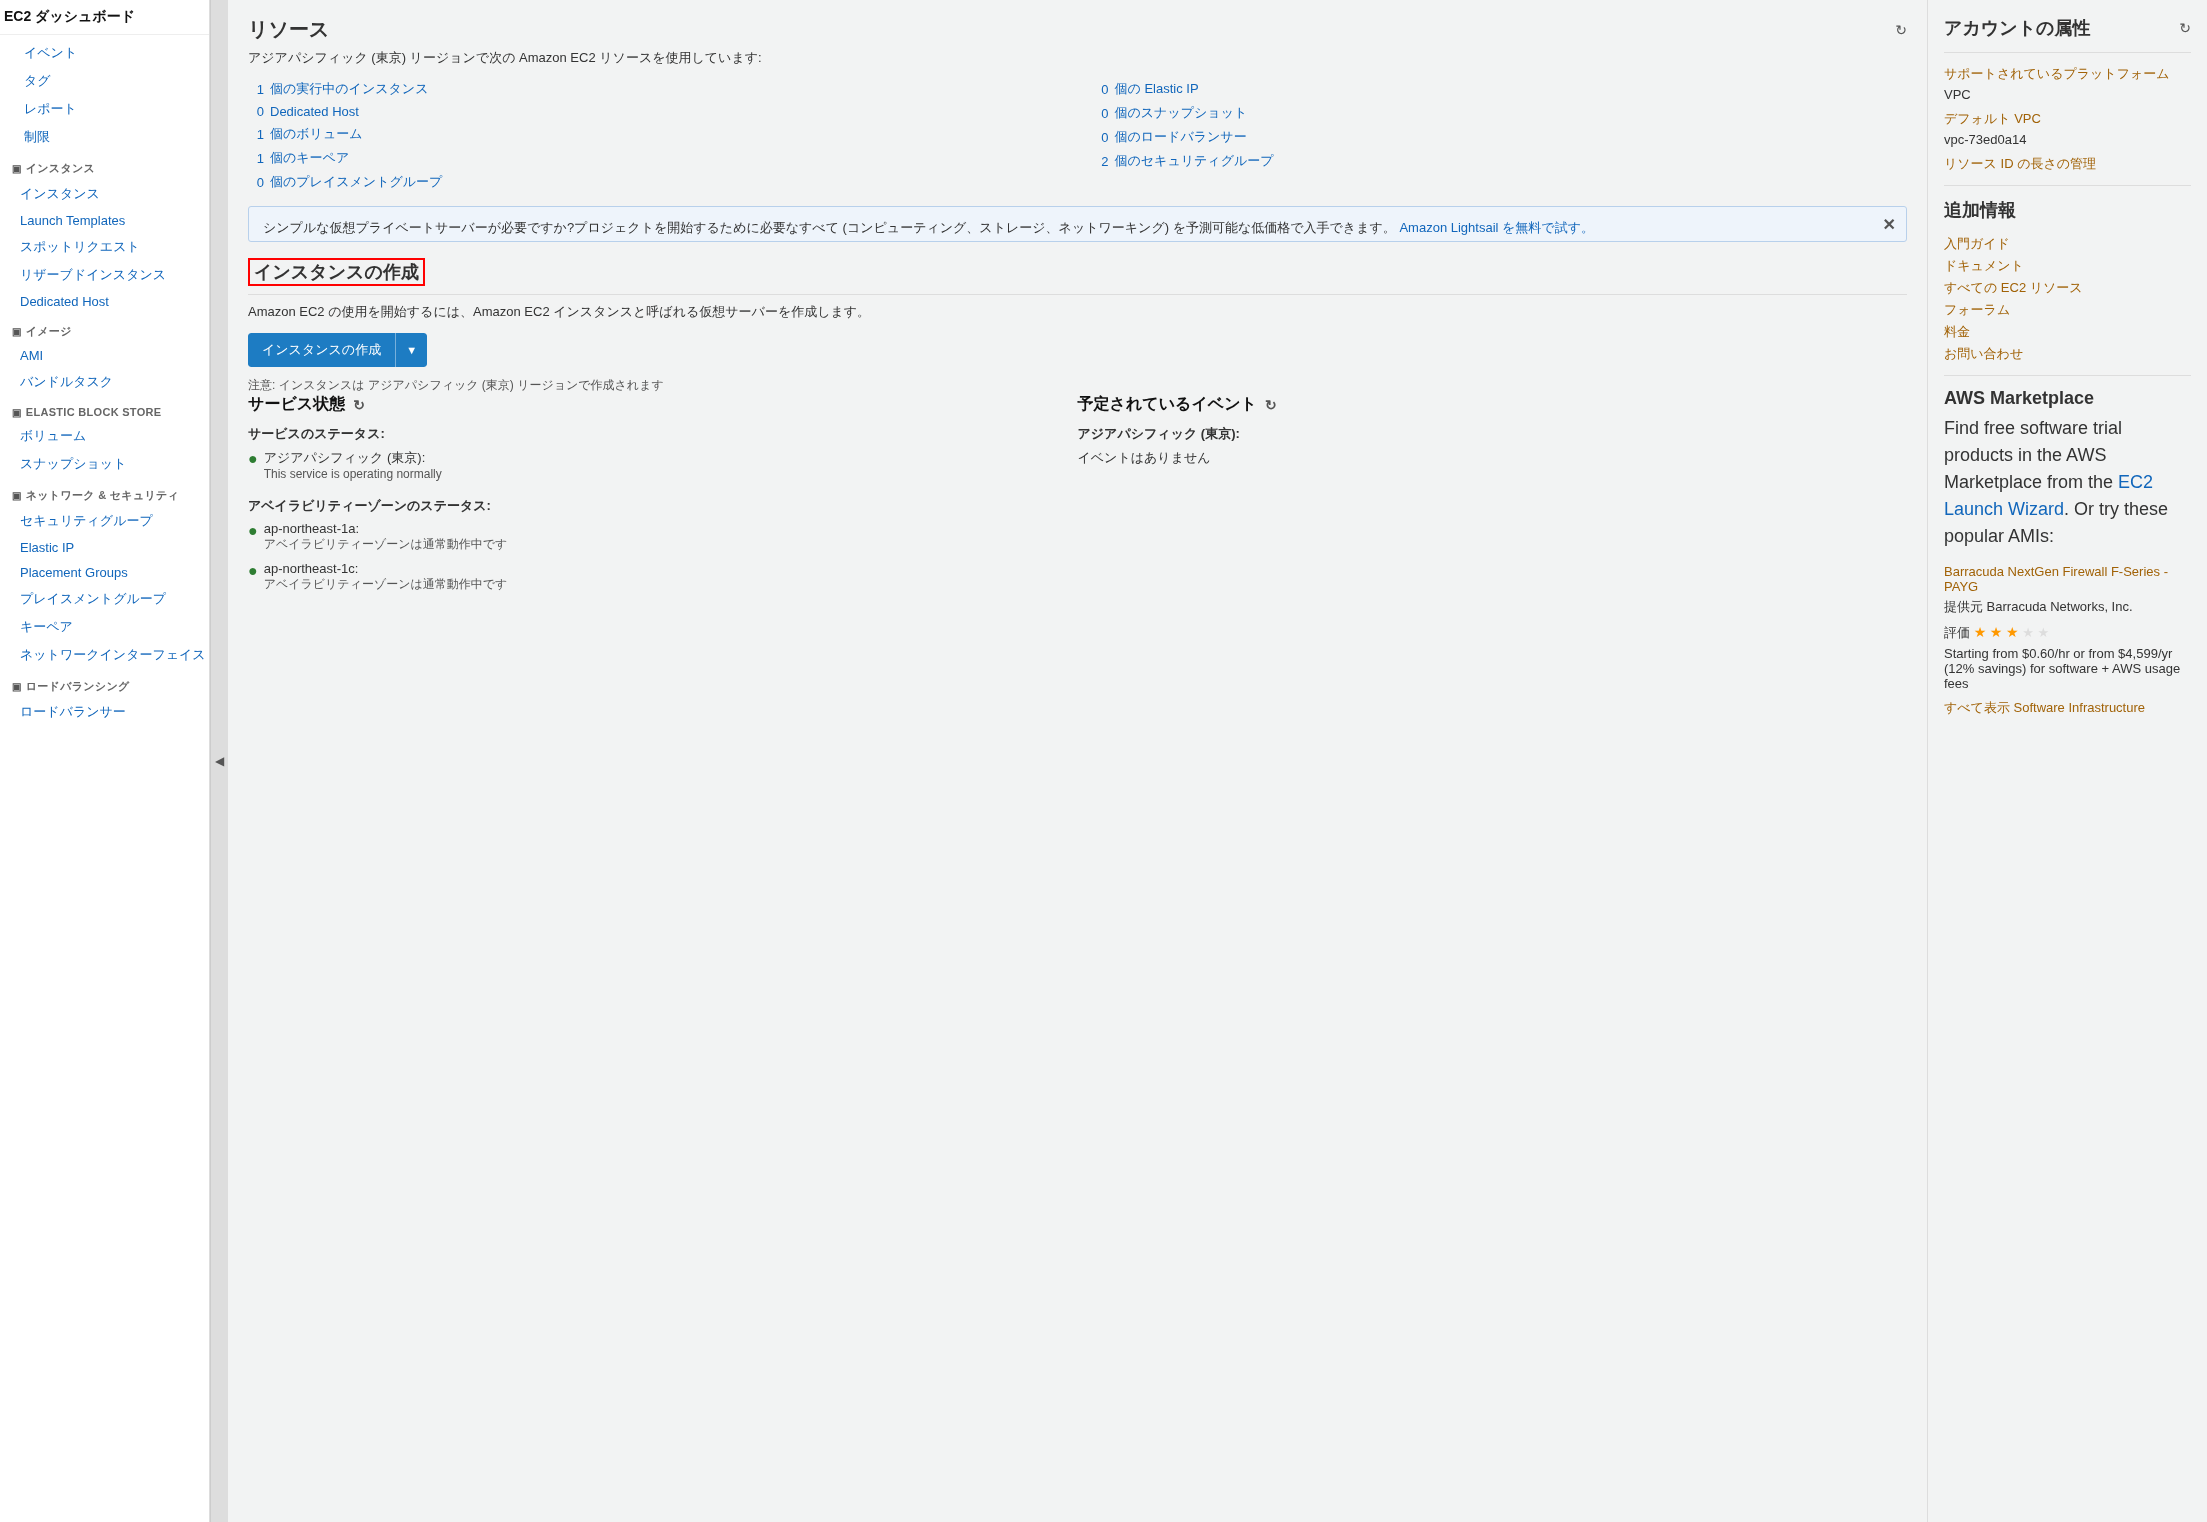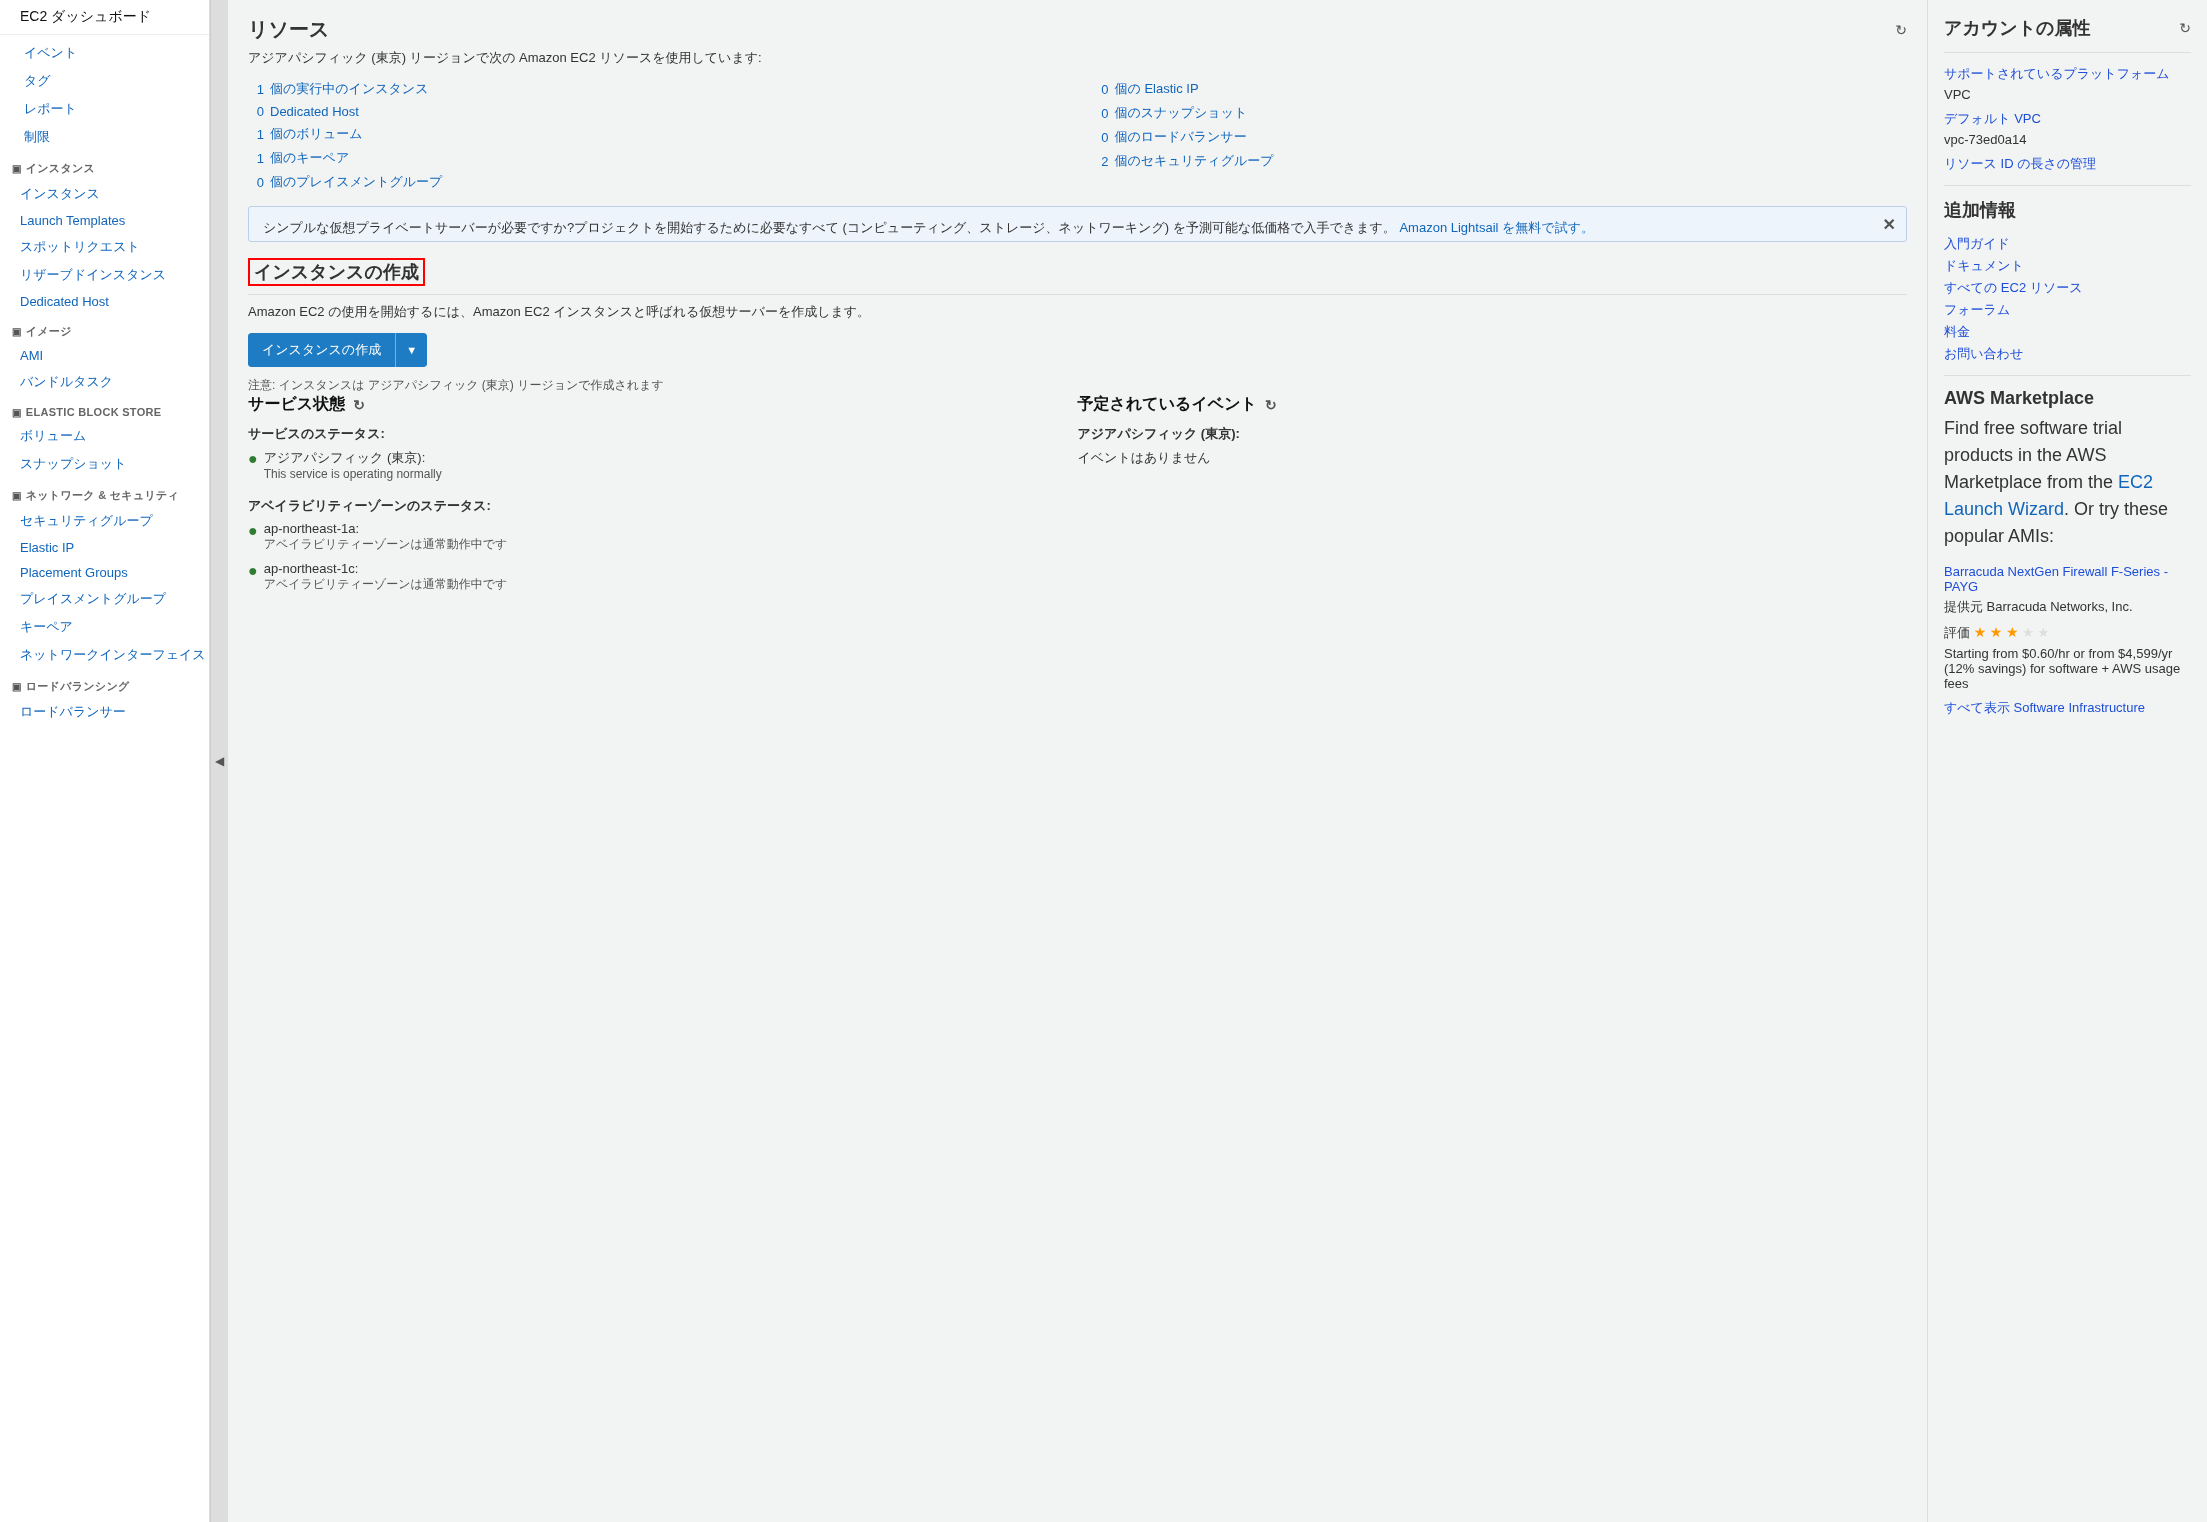--- a/index.html
+++ b/index.html
@@ -49,22 +49,22 @@
       font-size: 13px;
       white-space: nowrap;
     }
     .sidebar-top-item {
       padding: 5px 24px;
       color: #1166bb;
       cursor: pointer;
       font-size: 13px;
     }
     .sidebar-title {
-      padding: 8px 20px;
-      font-weight: normal;
+      padding: 8px 4px;
+      font-weight: bold;
       font-size: 14px;
       color: #111;
       border-bottom: 1px solid #eee;
       margin-bottom: 4px;
     }
 
     
     .main-content {
       flex: 1;
       overflow-y: auto;
@@ -196,21 +196,21 @@
     .status-label { font-weight: bold; margin-bottom: 6px; font-size: 13px; }
     .status-item {
       display: flex;
       align-items: flex-start;
       gap: 6px;
       margin-bottom: 8px;
       font-size: 13px;
     }
     .status-ok { color: #2e7d32; font-size: 16px; margin-top: 1px; }
     .status-sub { color: #555; font-size: 12px; }
-    .right-link { color: #1d4ed8; font-size: 13px; display: block; margin-bottom: 4px; cursor: pointer; }
+    .right-link { color: #a16207; font-size: 13px; display: block; margin-bottom: 4px; cursor: pointer; }
     .right-value { font-size: 13px; color: #333; margin-bottom: 8px; }
     .divider { border: none; border-top: 1px solid #ddd; margin: 12px 0; }
     .marketplace-desc { font-size: 18px; color: #333; margin-bottom: 14px; line-height: 1.5; }
     .stars { color: #f90; font-size: 14px; }
     .star-empty { color: #ddd; }
   </style>
 </head>
 <body>
 
 <div class="layout">

